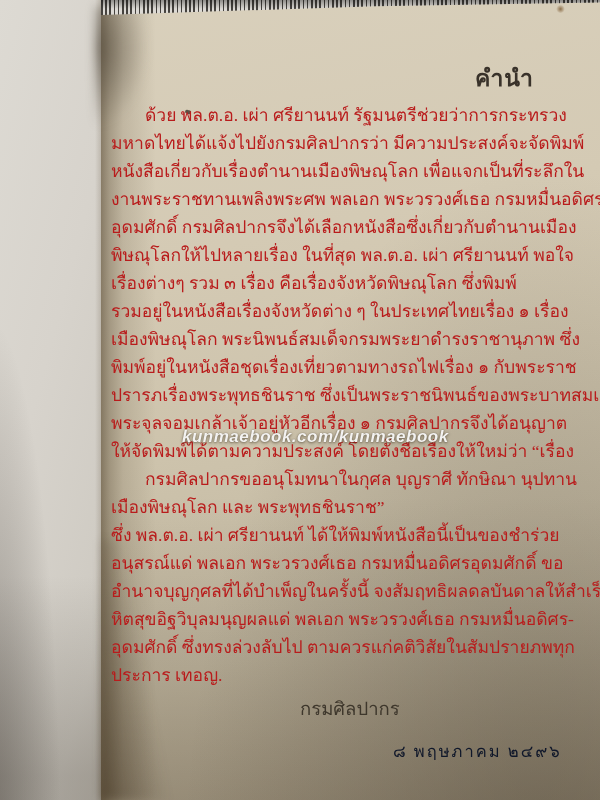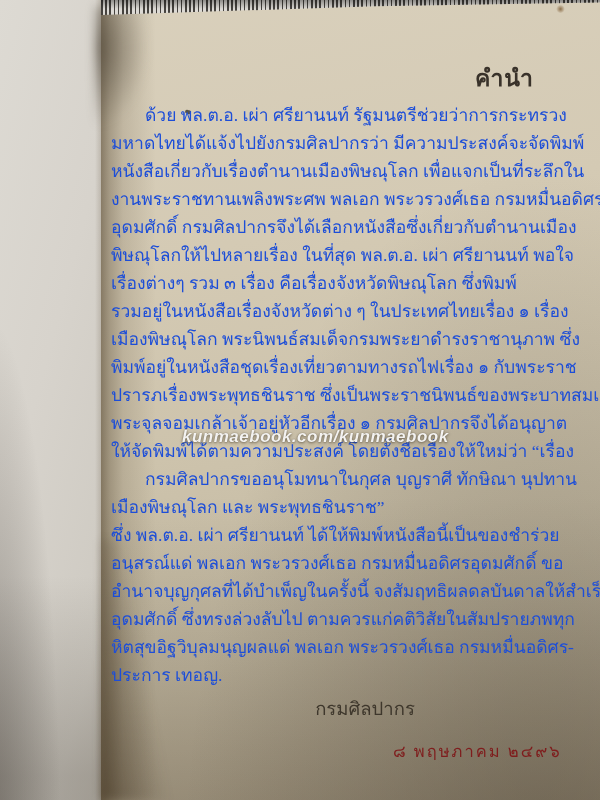--- a/index.html
+++ b/index.html
@@ -68,32 +68,32 @@
   }
 
   
   .page-title {
     position: absolute; left: 110px; top: 60px; width: 424px;
     text-align: right; font-size: 23px; font-weight: bold;
     color: #39322a; letter-spacing: 1px; margin: 0;
   }
   .text-lines {
     position: absolute; left: 111px; top: 101px; width: 430px;
-    font-size: 17.5px; line-height: 28px; color: #1d4ed8;
+    font-size: 17.5px; line-height: 28px; color: #b91c1c;
   }
   .tline { height: 28px; white-space: nowrap; }
   .tline.indent { padding-left: 34px; }
 
   .signature {
     position: absolute; left: 300px; top: 694px; width: 130px;
-    text-align: center; font-size: 18.5px; color: #3e372c; white-space: nowrap;
+    text-align: left; font-size: 18.5px; color: #3e372c; white-space: nowrap;
   }
   .date-line {
     position: absolute; left: 393px; top: 738px; width: 170px;
-    font-size: 16.5px; color: #7f1d1d; letter-spacing: 2px; white-space: nowrap;
+    font-size: 16.5px; color: #0f172a; letter-spacing: 2px; white-space: nowrap;
   }
 
   .watermark {
     position: absolute; left: 182px; top: 427px;
     font-family: "Liberation Sans", "DejaVu Sans", sans-serif;
     font-size: 17px; font-weight: bold; font-style: italic;
     color: rgba(255,255,255,0.92);
     text-shadow: 0 1px 3px rgba(55,45,25,0.65), 0 0 1px rgba(55,45,25,0.5);
     letter-spacing: 0.5px; white-space: nowrap; text-align: right;
   }
@@ -130,22 +130,22 @@
     <div class="tline">เมืองพิษณุโลก   พระนิพนธ์สมเด็จกรมพระยาดำรงราชานุภาพ   ซึ่ง</div>
     <div class="tline">พิมพ์อยู่ในหนังสือชุดเรื่องเที่ยวตามทางรถไฟเรื่อง ๑ กับพระราช</div>
     <div class="tline">ปรารภเรื่องพระพุทธชินราช ซึ่งเป็นพระราชนิพนธ์ของพระบาทสมเด็จ</div>
     <div class="tline">พระจุลจอมเกล้าเจ้าอยู่หัวอีกเรื่อง ๑ กรมศิลปากรจึงได้อนุญาต</div>
     <div class="tline">ให้จัดพิมพ์ได้ตามความประสงค์   โดยตั้งชื่อเรื่องให้ใหม่ว่า  “เรื่อง</div>
     <div class="tline indent">กรมศิลปากรขออนุโมทนาในกุศล  บุญราศี ทักษิณา นุปทาน</div>
     <div class="tline">เมืองพิษณุโลก  และ  พระพุทธชินราช”</div>
     <div class="tline">ซึ่ง พล.ต.อ. เผ่า ศรียานนท์     ได้ให้พิมพ์หนังสือนี้เป็นของชำร่วย</div>
     <div class="tline">อนุสรณ์แด่ พลเอก พระวรวงศ์เธอ กรมหมื่นอดิศรอุดมศักดิ์   ขอ</div>
     <div class="tline">อำนาจบุญกุศลที่ได้บำเพ็ญในครั้งนี้ จงสัมฤทธิผลดลบันดาลให้สำเร็จ</div>
+    <div class="tline">หิตสุขอิฐวิบุลมนุญผลแด่ พลเอก  พระวรวงศ์เธอ  กรมหมื่นอดิศร-</div>
     <div class="tline">อุดมศักดิ์   ซึ่งทรงล่วงลับไป  ตามควรแก่คติวิสัยในสัมปรายภพทุก</div>
-    <div class="tline">หิตสุขอิฐวิบุลมนุญผลแด่ พลเอก  พระวรวงศ์เธอ  กรมหมื่นอดิศร-</div>
     <div class="tline">ประการ  เทอญ.</div>
   </div>
 
   <div class="signature">กรมศิลปากร</div>
   <div class="date-line">๘ พฤษภาคม ๒๔๙๖</div>
 
   <div class="watermark">kunmaebook.com/kunmaebook</div>
 
 </div>
 

